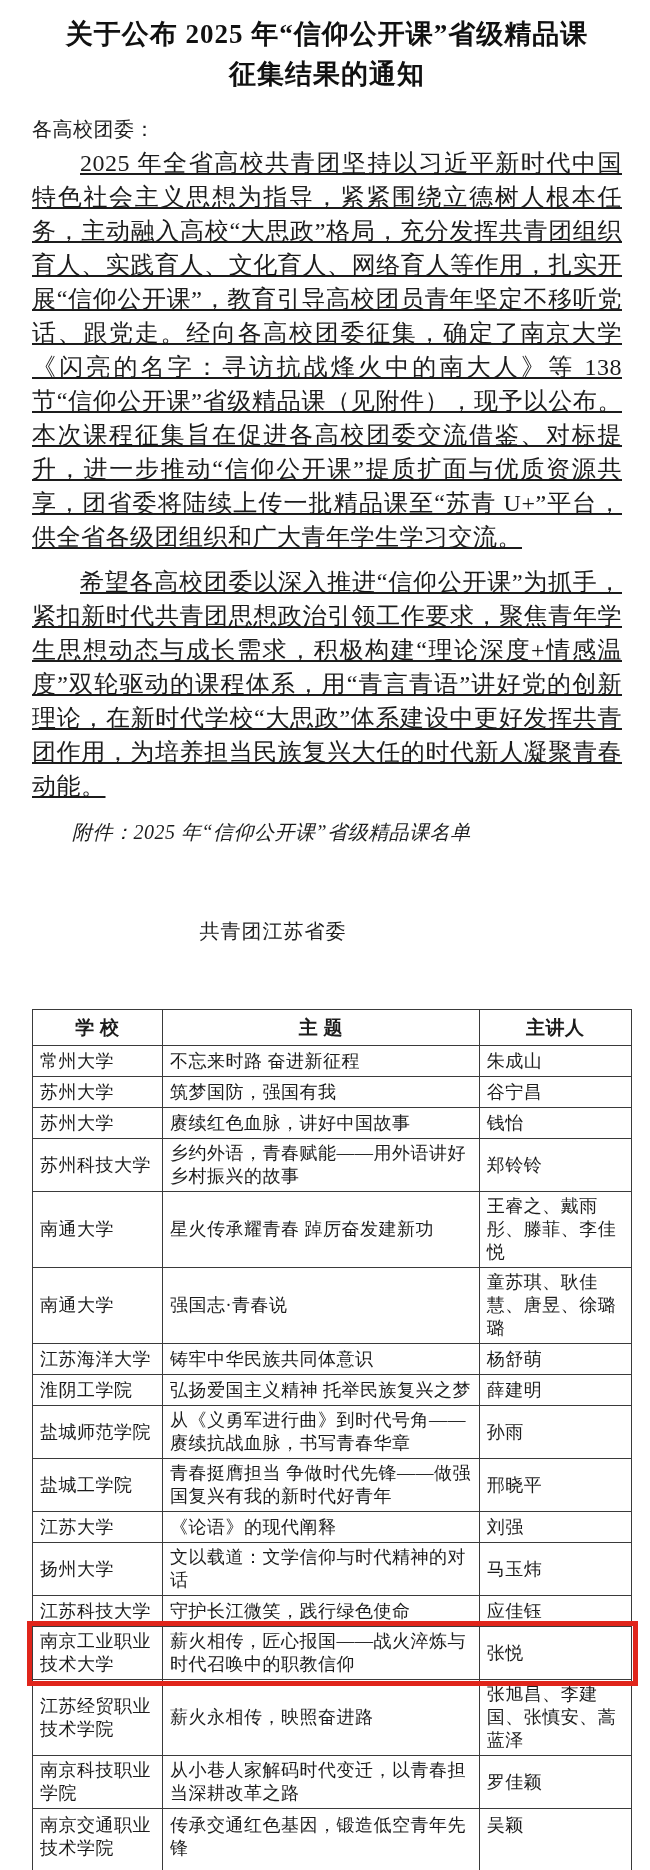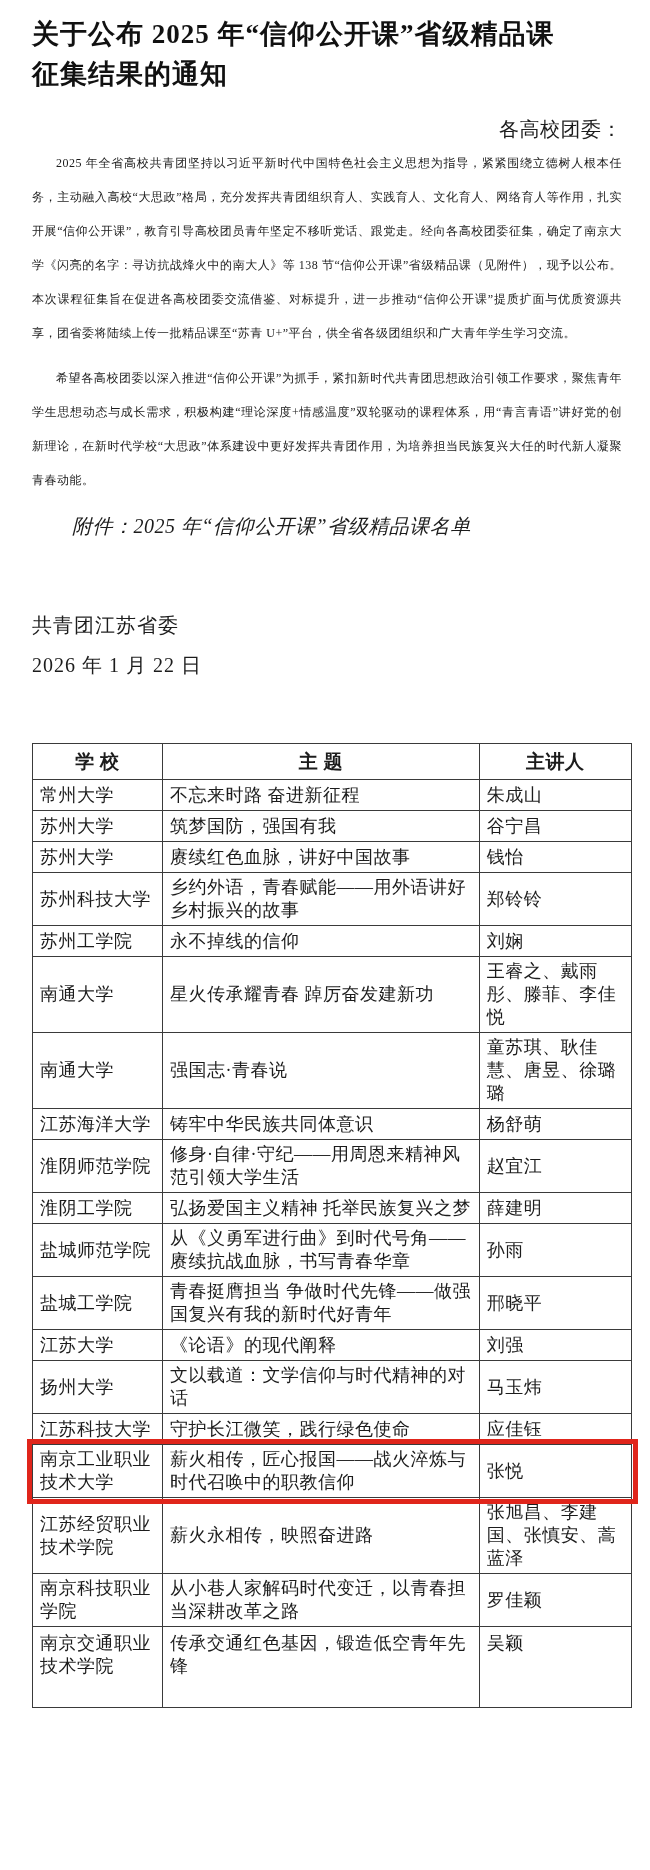--- a/index.html
+++ b/index.html
@@ -11,54 +11,54 @@
   .page {
     position: relative;
     width: 650px;
     height: 1870px;
     overflow: hidden;
     background: #ffffff;
     box-sizing: border-box;
     padding: 14px 28px 0 32px;
   }
   .doc-title {
-    text-align: left;
+    text-align: center;
     font-size: 27px;
     font-weight: bold;
     line-height: 40px;
     letter-spacing: 1px;
     margin-bottom: 18px;
     color: #111;
   }
   .salutation {
     font-size: 20px;
     line-height: 34px;
     letter-spacing: 0.5px;
-    text-align: right;
   }
   .para {
-    font-size: 12px;
+    font-size: 24px;
     line-height: 34px;
     letter-spacing: 0.5px;
     text-align: justify;
     text-indent: 2em;
     margin: 0;
+    text-decoration: underline;
   }
   .para + .para { margin-top: 11px; }
   .attachment-line {
     font-size: 20px;
     line-height: 34px;
     letter-spacing: 0.5px;
     text-indent: 2em;
     margin-top: 12px;
     font-style: italic;
   }
   .signature-block {
     margin-top: 62px;
-    text-align: left;
+    text-align: center;
     padding-right: 108px;
     font-size: 20px;
     line-height: 40px;
     letter-spacing: 1px;
   }
   .course-table {
     margin-top: 58px;
     width: 600px;
     border-collapse: collapse;
     table-layout: fixed;
@@ -104,21 +104,20 @@
   <div class="salutation">各高校团委：</div>
 
   <p class="para">2025 年全省高校共青团坚持以习近平新时代中国特色社会主义思想为指导，紧紧围绕立德树人根本任务，主动融入高校“大思政”格局，充分发挥共青团组织育人、实践育人、文化育人、网络育人等作用，扎实开展“信仰公开课”，教育引导高校团员青年坚定不移听党话、跟党走。经向各高校团委征集，确定了南京大学《闪亮的名字：寻访抗战烽火中的南大人》等 138 节“信仰公开课”省级精品课（见附件），现予以公布。本次课程征集旨在促进各高校团委交流借鉴、对标提升，进一步推动“信仰公开课”提质扩面与优质资源共享，团省委将陆续上传一批精品课至“苏青 U+”平台，供全省各级团组织和广大青年学生学习交流。</p>
 
   <p class="para">希望各高校团委以深入推进“信仰公开课”为抓手，紧扣新时代共青团思想政治引领工作要求，聚焦青年学生思想动态与成长需求，积极构建“理论深度+情感温度”双轮驱动的课程体系，用“青言青语”讲好党的创新理论，在新时代学校“大思政”体系建设中更好发挥共青团作用，为培养担当民族复兴大任的时代新人凝聚青春动能。</p>
 
   <div class="attachment-line">附件：2025 年“信仰公开课”省级精品课名单</div>
 
   <div class="signature-block">
     <div>共青团江苏省委</div>
-    <div>2026 年 1 月 22 日</div>
   </div>
 
   <table class="course-table">
     <colgroup>
       <col class="col-school">
       <col class="col-topic">
       <col class="col-lecturer">
     </colgroup>
     <thead>
       <tr>
@@ -142,43 +141,33 @@
           <td>苏州大学</td>
           <td>赓续红色血脉，讲好中国故事</td>
           <td>钱怡</td>
         </tr>
         <tr>
           <td>苏州科技大学</td>
           <td>乡约外语，青春赋能——用外语讲好乡村振兴的故事</td>
           <td>郑铃铃</td>
         </tr>
         <tr>
-          <td>苏州工学院</td>
-          <td>永不掉线的信仰</td>
-          <td>刘娴</td>
-        </tr>
-        <tr>
           <td>南通大学</td>
           <td>星火传承耀青春 踔厉奋发建新功</td>
           <td>王睿之、戴雨彤、滕菲、李佳悦</td>
         </tr>
         <tr>
           <td>南通大学</td>
           <td>强国志·青春说</td>
           <td>童苏琪、耿佳慧、唐昱、徐璐璐</td>
         </tr>
         <tr>
           <td>江苏海洋大学</td>
           <td>铸牢中华民族共同体意识</td>
           <td>杨舒萌</td>
-        </tr>
-        <tr>
-          <td>淮阴师范学院</td>
-          <td>修身·自律·守纪——用周恩来精神风范引领大学生活</td>
-          <td>赵宜江</td>
         </tr>
         <tr>
           <td>淮阴工学院</td>
           <td>弘扬爱国主义精神 托举民族复兴之梦</td>
           <td>薛建明</td>
         </tr>
         <tr>
           <td>盐城师范学院</td>
           <td>从《义勇军进行曲》到时代号角——赓续抗战血脉，书写青春华章</td>
           <td>孙雨</td>

